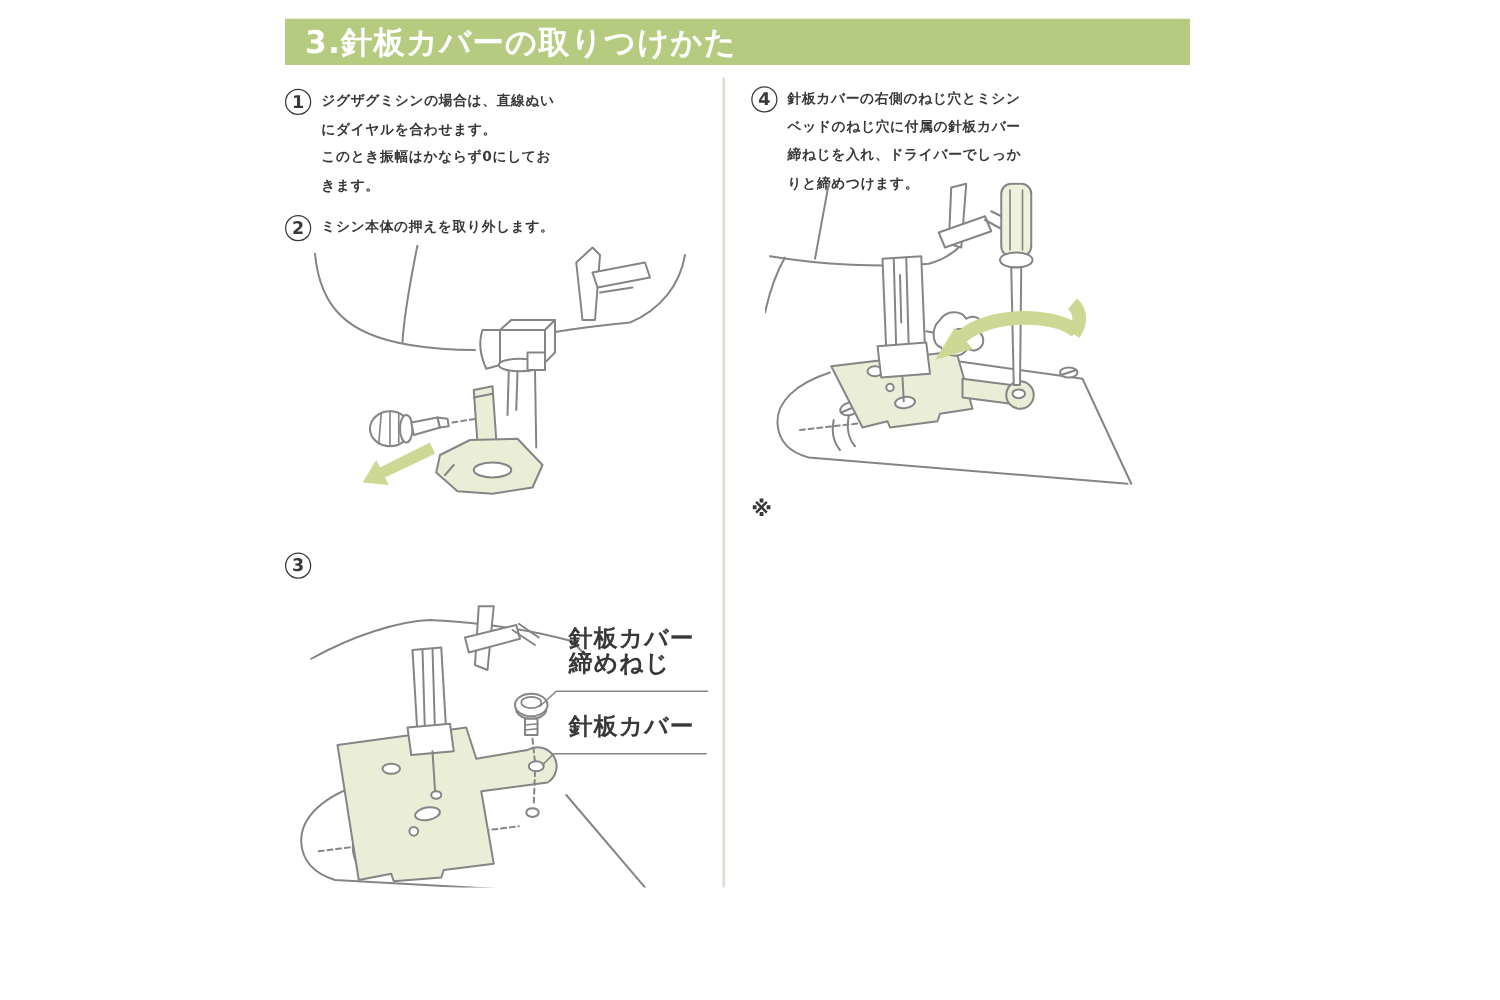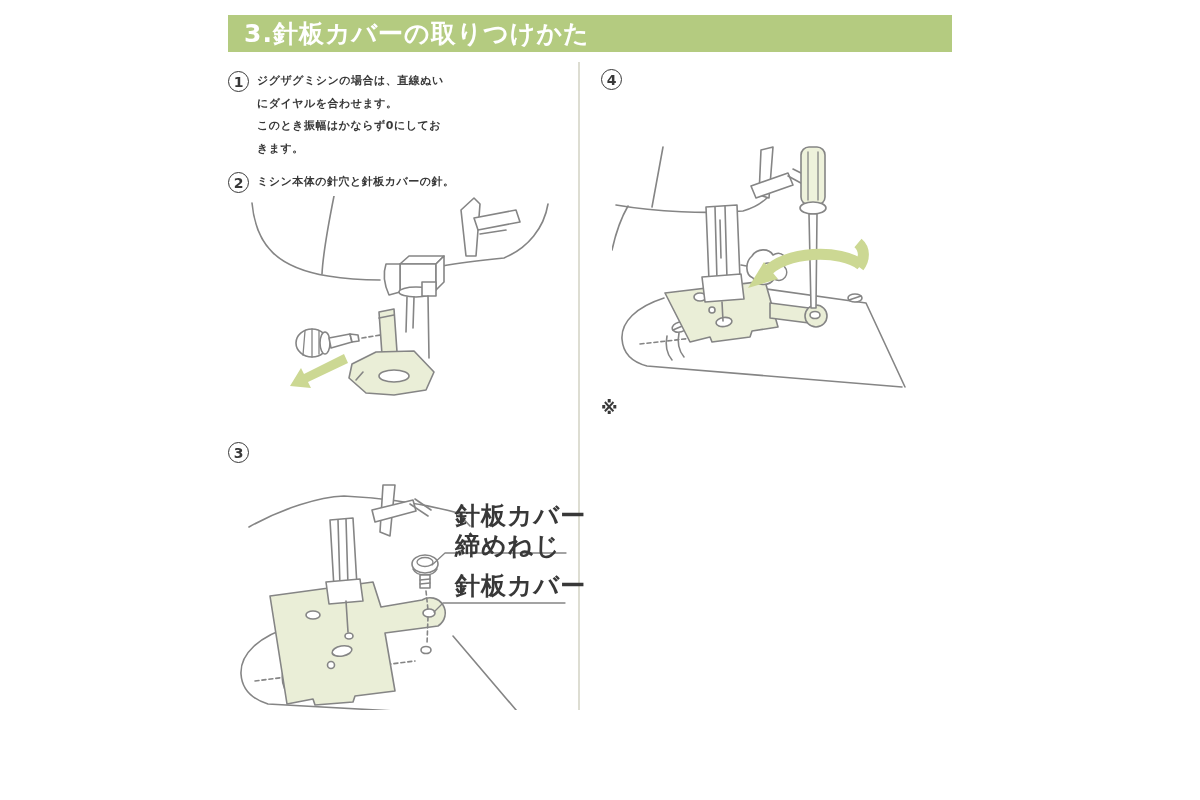--- a/index.html
+++ b/index.html
@@ -14,22 +14,22 @@
     background:var(--header-bg);display:flex;align-items:center;padding-left:16px;box-sizing:border-box;}
   .header-bar .title{color:var(--header-text);font-size:25px;font-weight:bold;letter-spacing:1px;white-space:nowrap;}
   .col-divider{position:absolute;left:578px;top:62px;width:2px;height:696px;background:var(--divider);}
   .step{position:absolute;display:flex;gap:8px;color:var(--body-text);}
   .step .marker{flex:none;width:21px;height:21px;margin-top:1px;border:1.7px solid var(--body-text);
     border-radius:50%;display:flex;align-items:center;justify-content:center;
     font-size:14px;font-weight:600;line-height:1;box-sizing:border-box;}
   .step .marker.plain{border:none;width:auto;height:auto;font-size:17px;font-weight:700;margin-top:2px;border-radius:0;}
   .step .step-text{font-size:11px;font-weight:600;line-height:22.5px;letter-spacing:.5px;white-space:pre-line;}
   .fig{position:absolute;}
-  .fig-label{position:absolute;color:var(--body-text);font-size:25px;font-weight:600;
-    line-height:30px;letter-spacing:1px;white-space:pre-line;}
+  .fig-label{position:absolute;color:var(--body-text);font-size:19px;font-weight:600;
+    line-height:20px;letter-spacing:1px;white-space:pre-line;}
   
   .ln{fill:none;stroke:var(--line);stroke-width:1.6;stroke-linecap:round;stroke-linejoin:round;}
   .thin{stroke-width:1.3;}
   .wh{fill:#ffffff;stroke:var(--line);stroke-width:1.6;stroke-linejoin:round;}
   .gr{fill:var(--highlight-fill);stroke:var(--line);stroke-width:1.6;stroke-linejoin:round;}
   .sd{fill:var(--tool-fill);stroke:var(--line);stroke-width:1.6;}
   .ar{fill:var(--arrow-green);stroke:none;}
   .arl{fill:none;stroke:var(--arrow-green);stroke-width:11;stroke-linecap:butt;}
   .dash{stroke-dasharray:4 3;}
 </style>
@@ -47,21 +47,21 @@
   <div class="step" style="left:228px;top:70px;width:345px;">
     <span class="marker">1</span>
     <div class="step-text">ジグザグミシンの場合は、直線ぬい
 にダイヤルを合わせます。
 このとき振幅はかならず0にしてお
 きます。</div>
   </div>
 
   <div class="step" style="left:228px;top:171px;width:345px;">
     <span class="marker">2</span>
-    <div class="step-text">ミシン本体の針穴と針板カバーの針。</div>
+    <div class="step-text">ミシン本体の押えを取り外します。</div>
   </div>
 
   <svg class="fig" style="left:228px;top:196px;" width="330" height="242" viewBox="0 0 330 242">
     <path class="ln" d="M24,7 C28,50 50,72 100,80 C118,83 138,84 152,84"></path>
     <path class="ln" d="M106,0 C99,35 95,58 94,78"></path>
     <path class="ln" d="M320,8 C316,32 300,52 276,62 C255,64 235,66 214,70"></path>
     <polygon class="wh" points="238,60 233,14 246,2 252,8 248,60"></polygon>
     <polygon class="wh" points="246,22 288,14 292,26 250,34"></polygon>
     <path class="ln" d="M252,38 L278,34"></path>
     <polygon class="wh" points="172,68 181,60 216,60 208,68"></polygon>
@@ -121,20 +121,24 @@
     <path class="ln thin" d="M220,69 L341,69 M220,69 L207,81"></path>
     <path class="ln thin" d="M218,119 L340,119 M218,119 L209,128"></path>
   </svg>
 
   <div class="fig-label" style="left:455px;top:501px;">針板カバー
 締めねじ</div>
   <div class="fig-label" style="left:455px;top:571px;">針板カバー</div>
 
   <div class="step" style="left:601px;top:68px;width:370px;">
     <span class="marker">4</span>
+    <div class="step-text">針板カバーの右側のねじ穴とミシン
+ベッドのねじ穴に付属の針板カバー
+締ねじを入れ、ドライバーでしっか
+りと締めつけます。</div>
   </div>
 
   <svg class="fig" style="left:612px;top:146px;" width="355" height="248" viewBox="0 0 355 248">
     <path class="ln" d="M51,1 L40,61"></path>
     <path class="ln" d="M0,104 C4,86 9,72 16,60"></path>
     <path class="ln" d="M4,59 C45,66 95,68 131,65 C142,62 150,57 156,51"></path>
     <polygon class="wh" points="149,4 161,1 157,52 147,49"></polygon>
     <polygon class="wh" points="139,40 176,27 181,39 144,52"></polygon>
     <path class="ln" d="M176,30 L198,42 M181,23 L203,34"></path>
     <path class="ln" d="M52,152 C24,161 9,176 10,193 C11,208 20,216 35,220 L290,241"></path>

